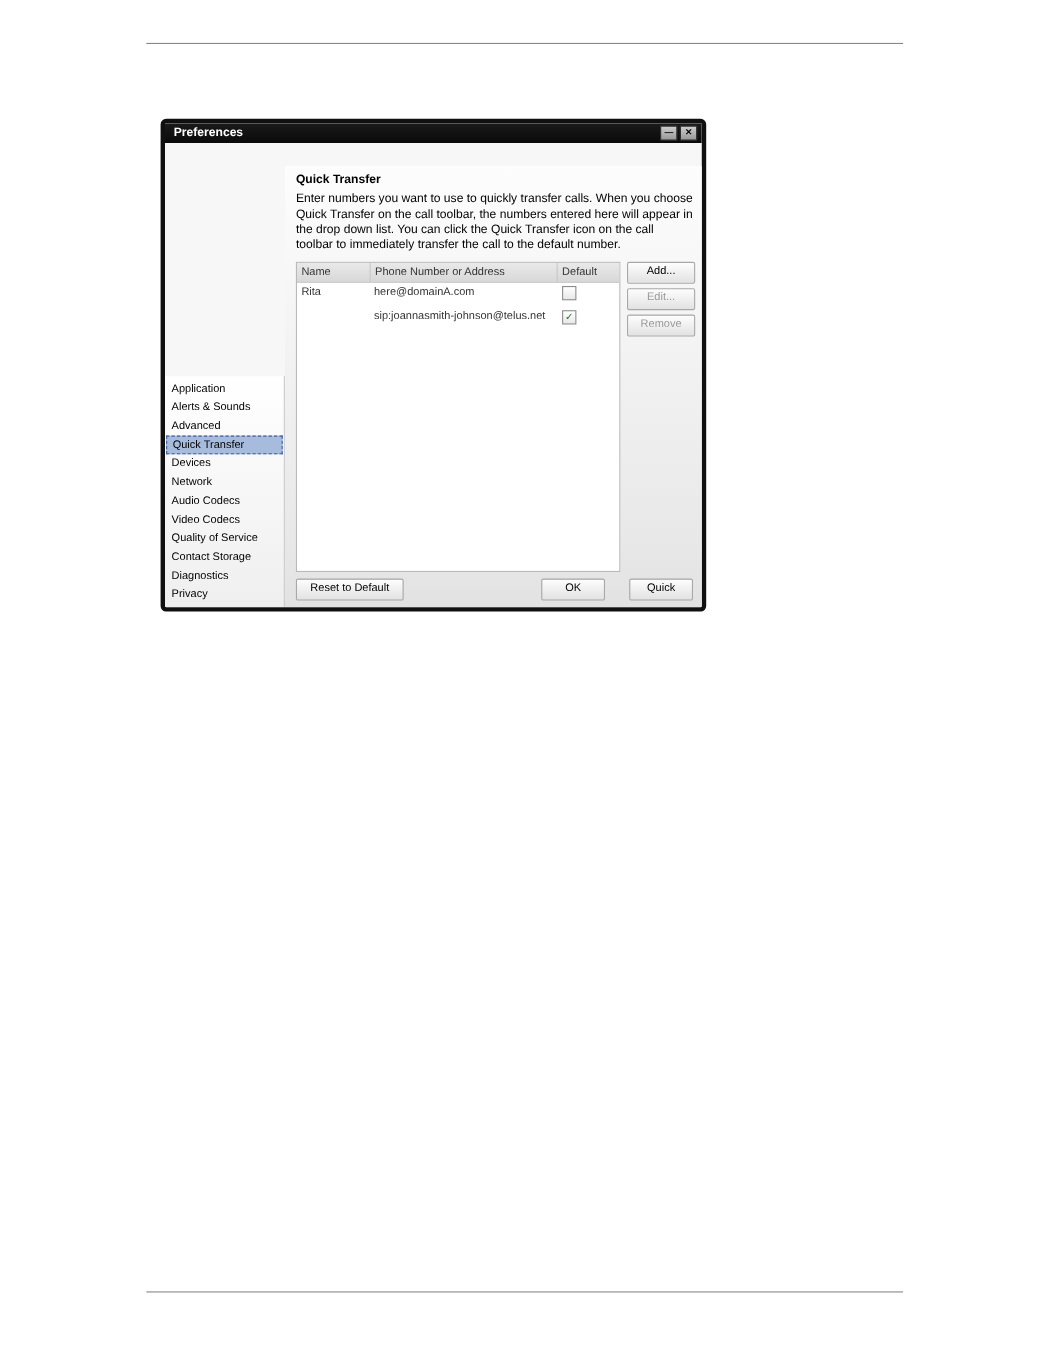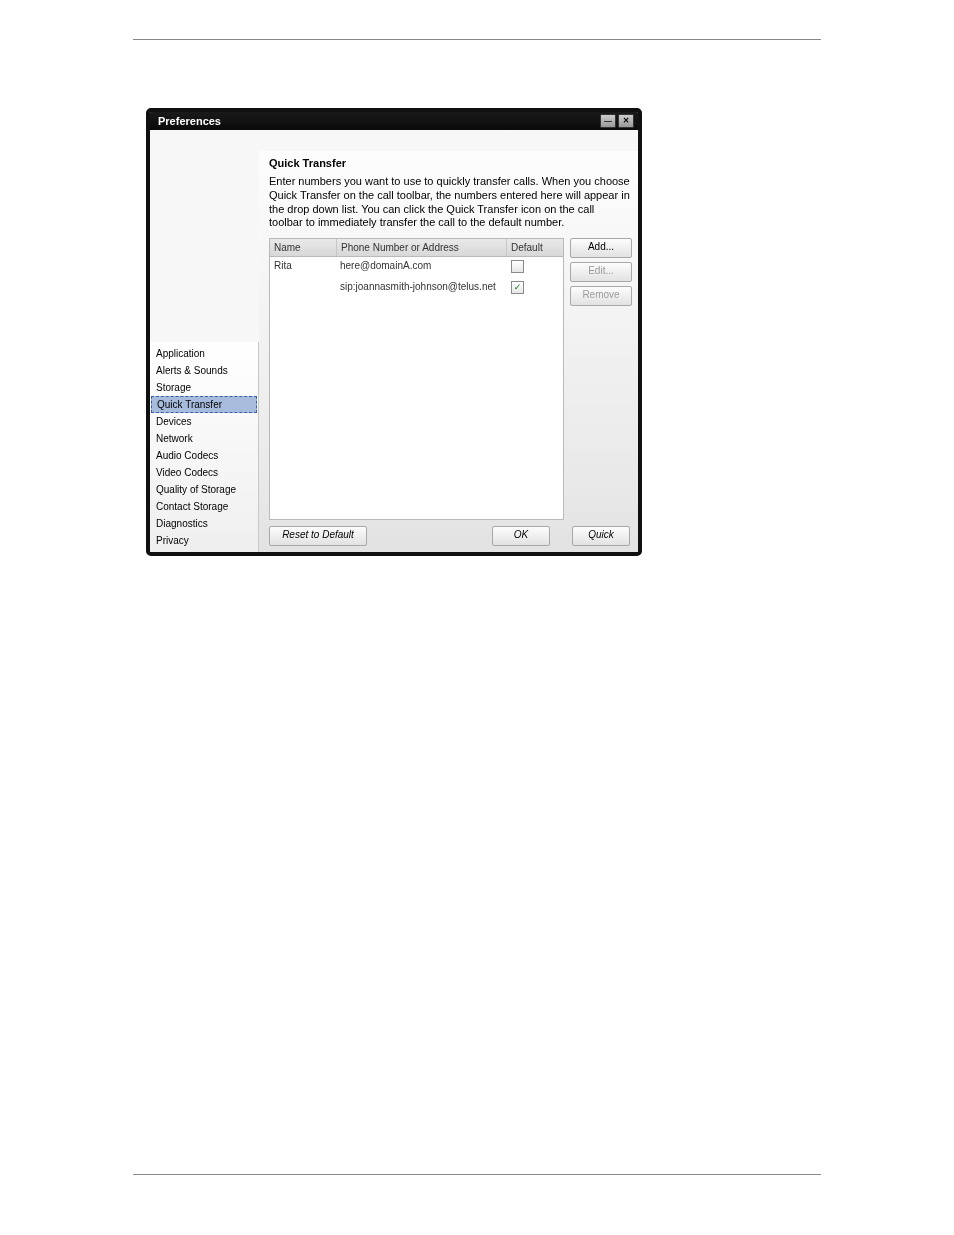--- a/index.html
+++ b/index.html
@@ -186,21 +186,20 @@
   .xp-btn.disabled {
     color: #9a9a9a;
   }
   .xp-btn.small { width: 60px; }
   .bottom-bar {
     margin-top: auto;
     display: flex;
     justify-content: space-between;
     align-items: center;
     padding-top: 6px;
-    font-style: italic;
   }
   .bottom-bar .xp-btn.reset { width: 96px; }
   .right-buttons {
     display: flex;
     gap: 22px;
   }
   .right-buttons .xp-btn { width: 56px; }
 </style>
 </head>
 <body>
@@ -219,27 +218,27 @@
         <div class="tb-btn" title="Close">
             <span>✕</span>
           </div>
       </div>
     </div>
 
     <div class="dialog-body">
       <div class="sidebar">
         <div class="side-item">Application</div>
         <div class="side-item">Alerts &amp; Sounds</div>
-        <div class="side-item">Storage</div>
+        <div class="side-item">Advanced</div>
         <div class="side-item selected">Quick Transfer</div>
         <div class="side-item">Devices</div>
         <div class="side-item">Network</div>
         <div class="side-item">Audio Codecs</div>
         <div class="side-item">Video Codecs</div>
-        <div class="side-item">Quality of Storage</div>
+        <div class="side-item">Quality of Service</div>
         <div class="side-item">Contact Storage</div>
         <div class="side-item">Diagnostics</div>
         <div class="side-item">Privacy</div>
       </div>
 
       <div class="content">
         <div class="section-title">Quick Transfer</div>
         <div class="desc">Enter numbers you want to use to quickly transfer calls. When you choose Quick Transfer on the call toolbar, the numbers entered here will appear in the drop down list. You can click the Quick Transfer icon on the call toolbar to immediately transfer the call to the default number.</div>
 
         <div class="table-area">

